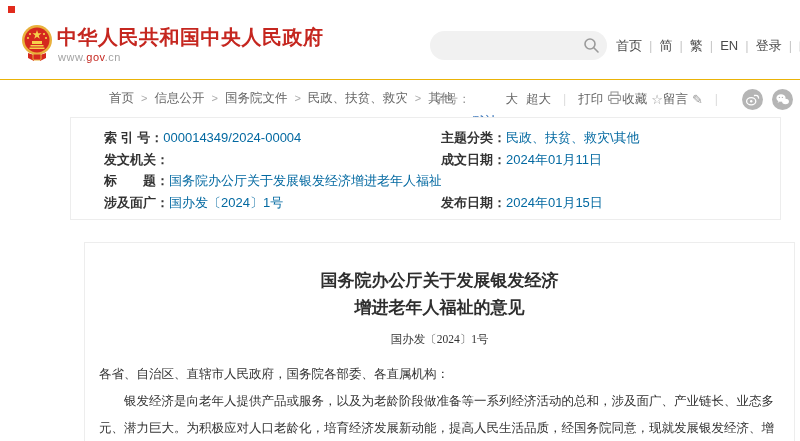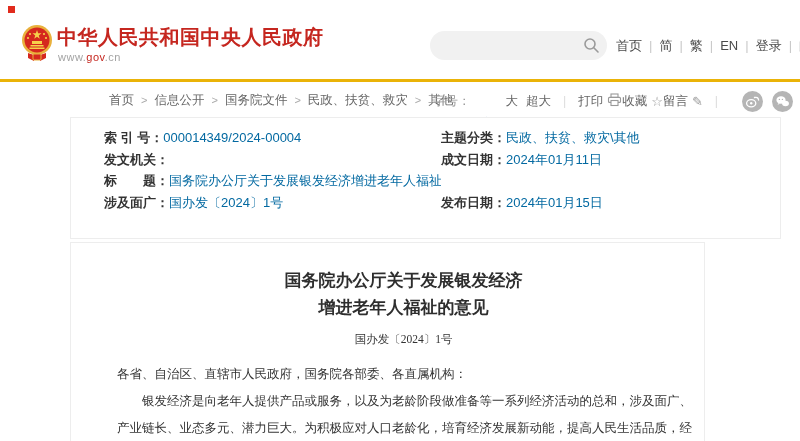--- a/index.html
+++ b/index.html
@@ -1,20 +1,20 @@
 <!DOCTYPE html>
 <html><head>
 <meta charset="utf-8">
 <style>
   html,body{margin:0;padding:0;background:#fff;}
   .page{position:relative;width:800px;height:441px;overflow:hidden;background:#fff;
         font-family:"Liberation Sans",sans-serif;-webkit-font-smoothing:antialiased;}
 
   
-  .hdr{position:relative;height:79px;border-bottom:3px solid #eab308;background:#fff;}
+  .hdr{position:relative;height:79px;border-bottom:1px solid #eab308;background:#fff;}
   .red-mark{position:absolute;left:8px;top:6px;width:7px;height:7px;background:#e12b1d;}
   .emblem{position:absolute;left:21px;top:23px;width:32px;height:46px;cursor:pointer;}
   .site-title{position:absolute;left:57px;top:24px;font-size:20px;font-weight:bold;
               color:#c5261f;letter-spacing:.5px;white-space:nowrap;cursor:pointer;}
   .site-url{position:absolute;left:58px;top:51px;font-size:11px;color:#a3a3a3;letter-spacing:.5px;}
   .site-url .gov{color:#c5261f;}
   .searchbar{position:absolute;left:430px;top:31px;width:177px;height:29px;background:#f1f1f1;
              border-radius:15px;display:flex;align-items:center;}
   .searchbar input{flex:1;min-width:0;border:0;background:transparent;outline:none;
                    padding:0 4px 0 14px;font-size:13px;color:#333;font-family:inherit;}
@@ -35,32 +35,32 @@
   .controls .fs{margin-left:8px;cursor:pointer;}
   .controls .vsep{color:#ddd;margin:0 12px;}
   .controls .act{margin-left:0;cursor:pointer;}
   .controls .mini-ic{margin-left:4px;color:#999;font-size:13px;cursor:pointer;}
   .circles{display:flex;margin-left:12px;}
   .circle{width:21px;height:21px;border-radius:50%;background:#b5b5b5;display:flex;
           align-items:center;justify-content:center;margin-left:9px;cursor:pointer;}
   .circle:first-child{margin-left:0;}
 
   
-  .meta-card{position:absolute;left:70px;top:117px;width:711px;height:122px;
+  .meta-card{position:absolute;left:70px;top:117px;width:711px;height:103px;
              border:1px solid #ededed;box-sizing:border-box;background:#fff;}
   .meta-rows{padding:9px 0 0 33px;}
   .meta-row{display:flex;height:21.5px;line-height:21.5px;font-size:13px;}
   .cell-l{width:337px;display:flex;overflow:hidden;}
   .cell-r{display:flex;justify-content:center;}
   .m-label{font-weight:bold;color:#333;white-space:pre;}
   .m-value{color:#0369a1;white-space:nowrap;}
 
   
-  .doc-card{position:absolute;left:70px;top:242px;width:635px;height:200px;
-            border:1px solid #ededed;border-bottom:0;box-sizing:border-box;background:#fff;padding-left:32px;}
+  .doc-card{position:absolute;left:84px;top:242px;width:711px;height:200px;
+            border:1px solid #ededed;border-bottom:0;box-sizing:border-box;background:#fff;}
   .doc-title{margin-top:24px;text-align:center;font-family:"Liberation Serif",serif;
              font-weight:bold;font-size:17px;line-height:27px;color:#2e2e2e;}
   .doc-number{margin-top:7px;text-align:center;font-family:"Liberation Serif",serif;
               font-size:11.5px;color:#333;}
   .doc-body{margin:14px 8px 0 14px;font-size:12.5px;line-height:27px;color:#333;}
   .doc-para{text-indent:2em;}
 </style>
 </head>
 <body>
 

